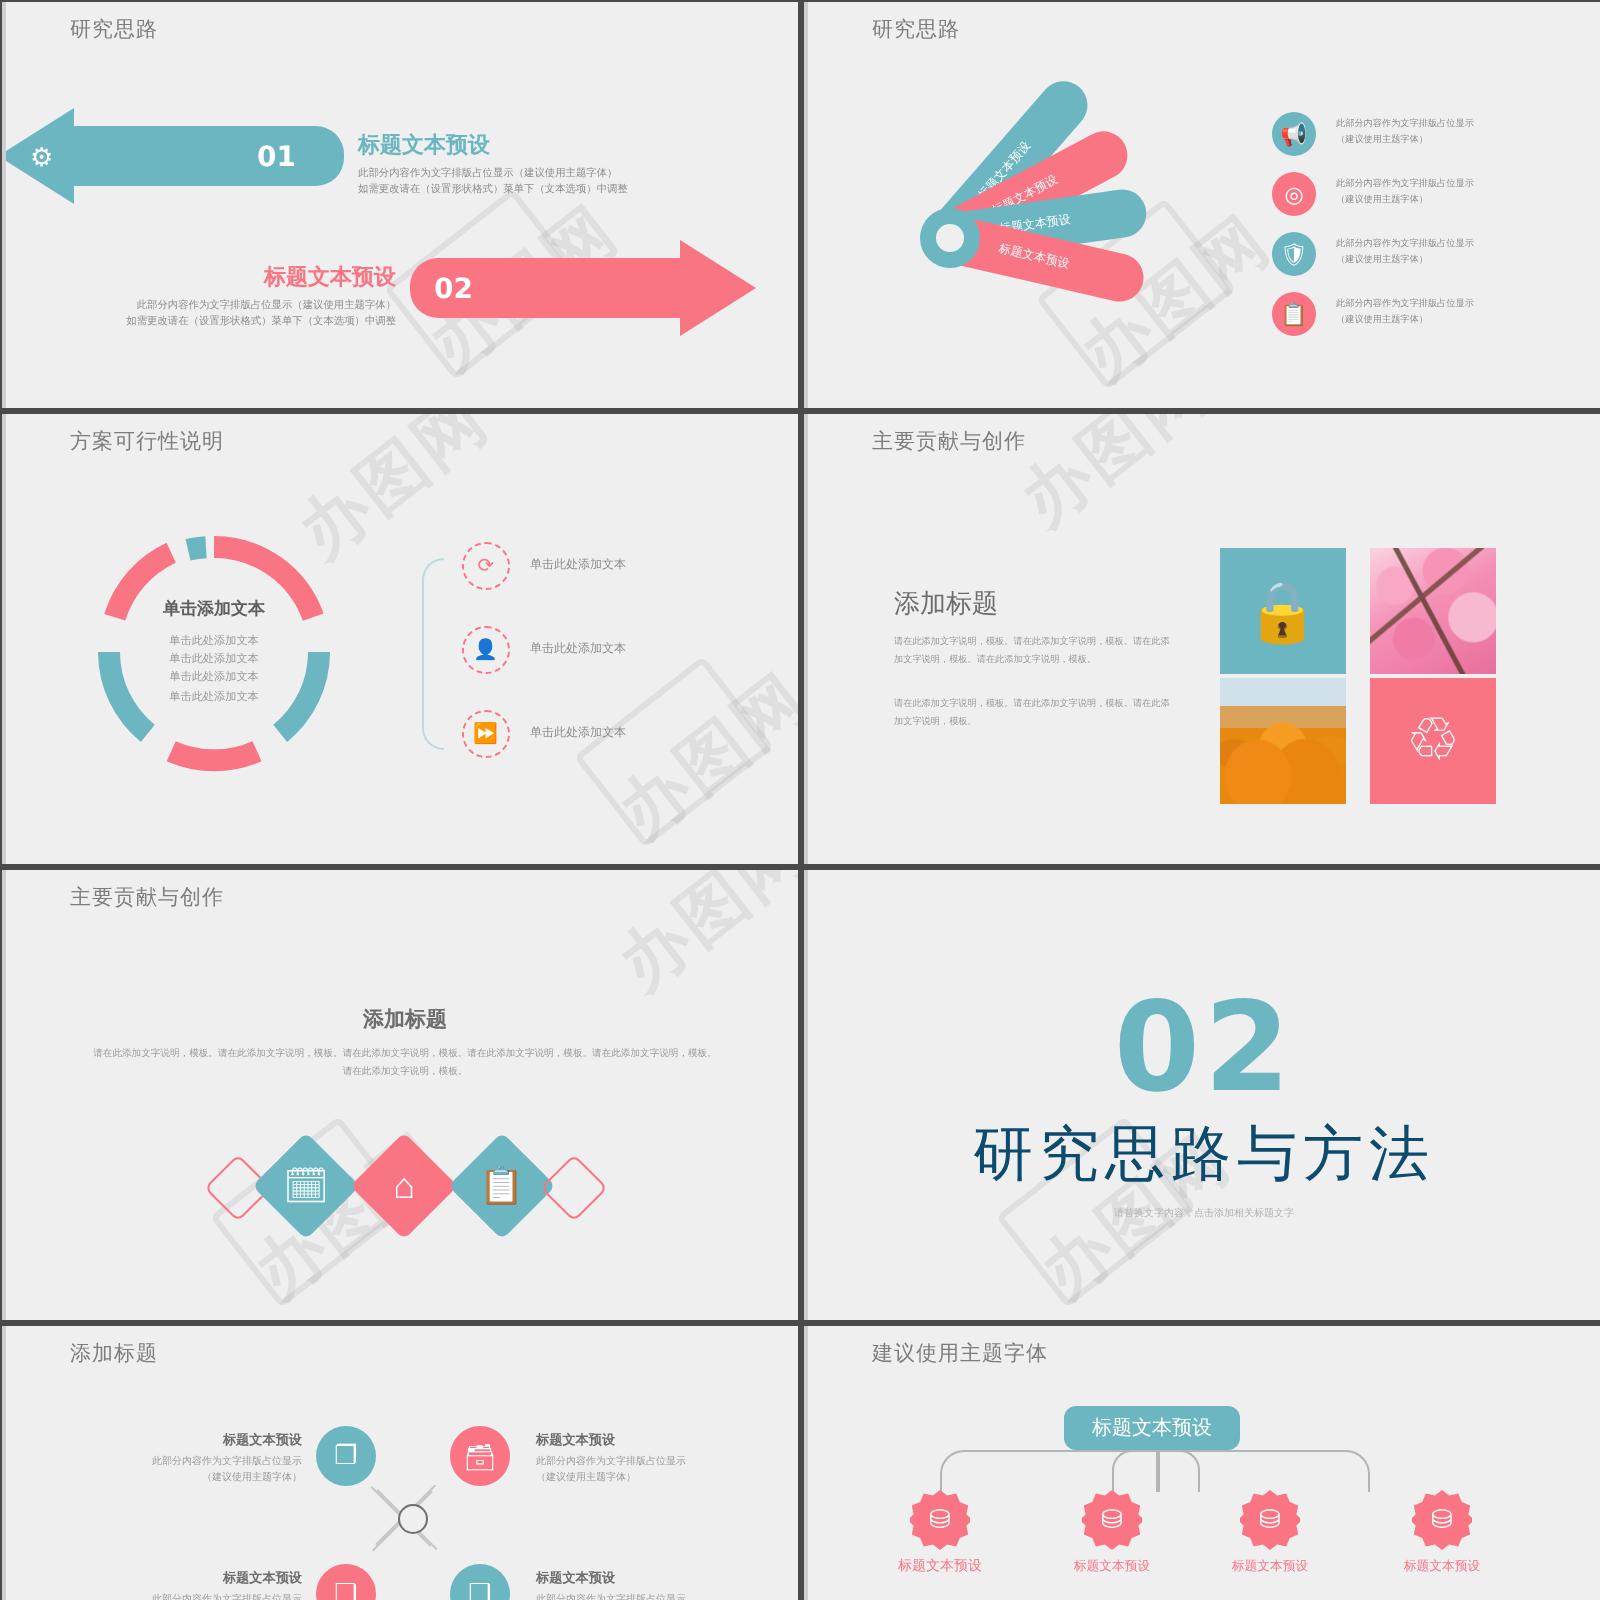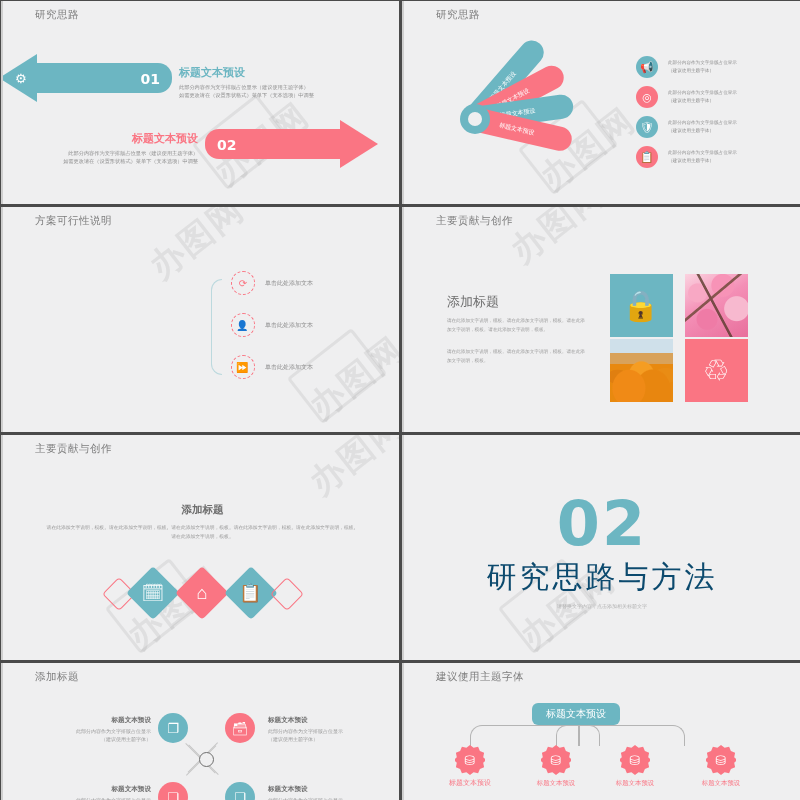--- a/index.html
+++ b/index.html
@@ -210,21 +210,21 @@
 
 <div class="grid">
 
   <div class="slide">
     <div class="slide-title">研究思路</div>
     <div class="wm" style="left:205px;top:120px;">办图网</div>
     <div class="wm-box" style="left:198px;top:112px;width:76px;height:52px;"></div>
 
     <div class="arrow-l">
       <span class="arrow-ico" style="left:-22px;top:8px;">⚙</span>
-      <span class="arrow-num" style="right:12px;top:8px;">01</span>
+      <span class="arrow-num" style="right:24px;top:8px;">01</span>
     </div>
     <div class="txt-block" style="left:176px;top:63px;">
       <div class="txt-h teal">标题文本预设</div>
       <div class="txt-p">此部分内容作为文字排版占位显示（建议使用主题字体）</div>
       <div class="txt-p">如需更改请在（设置形状格式）菜单下（文本选项）中调整</div>
     </div>
 
     <div class="arrow-r">
       <span class="arrow-num" style="left:12px;top:8px;">02</span>
       <span class="arrow-ico" style="right:-24px;top:8px;">⚑</span>
@@ -278,20 +278,39 @@
       </div>
     </div>
   </div>
 
   <div class="slide">
     <div class="slide-title">方案可行性说明</div>
     <div class="wm" style="left:140px;top:8px;">办图网</div>
     <div class="wm" style="left:300px;top:148px;">办图网</div>
     <div class="wm-box" style="left:293px;top:140px;width:76px;height:52px;"></div>
 
+    <div class="donut">
+      <svg width="122" height="122" viewBox="0 0 122 122">
+        <g fill="none" stroke-width="11">
+          <path d="M61 8.5 A52.5 52.5 0 0 1 110.6 43.6" stroke="#fa7583"></path>
+          <path d="M113.5 61 A52.5 52.5 0 0 1 94.1 101.7" stroke="#6cb6c2"></path>
+          <path d="M82.5 110.6 A52.5 52.5 0 0 1 39.6 110.6" stroke="#fa7583"></path>
+          <path d="M27.9 101.7 A52.5 52.5 0 0 1 8.5 61" stroke="#6cb6c2"></path>
+          <path d="M11.4 43.6 A52.5 52.5 0 0 1 39.6 11.4" stroke="#fa7583"></path>
+          <path d="M48 9.9 A52.5 52.5 0 0 1 57 8.6" stroke="#6cb6c2"></path>
+        </g>
+      </svg>
+      <div class="donut-c" style="position:absolute;left:0;top:34px;width:122px;">
+        <div class="big">单击添加文本</div>
+        <div class="sm">单击此处添加文本</div>
+        <div class="sm">单击此处添加文本</div>
+        <div class="sm">单击此处添加文本</div>
+        <div class="sm">单击此处添加文本</div>
+      </div>
+    </div>
 
     <div class="brace" style="left:208px;top:72px;width:10px;height:94px;"></div>
 
     <div class="ico-row" style="left:228px;top:64px;">
       <div class="dash-ico">⟳</div>
       <div class="ico-txt" style="font-size:6px;color:#8d8d8d;">单击此处添加文本</div>
     </div>
     <div class="ico-row" style="left:228px;top:106px;">
       <div class="dash-ico">👤</div>
       <div class="ico-txt" style="font-size:6px;color:#8d8d8d;">单击此处添加文本</div>

